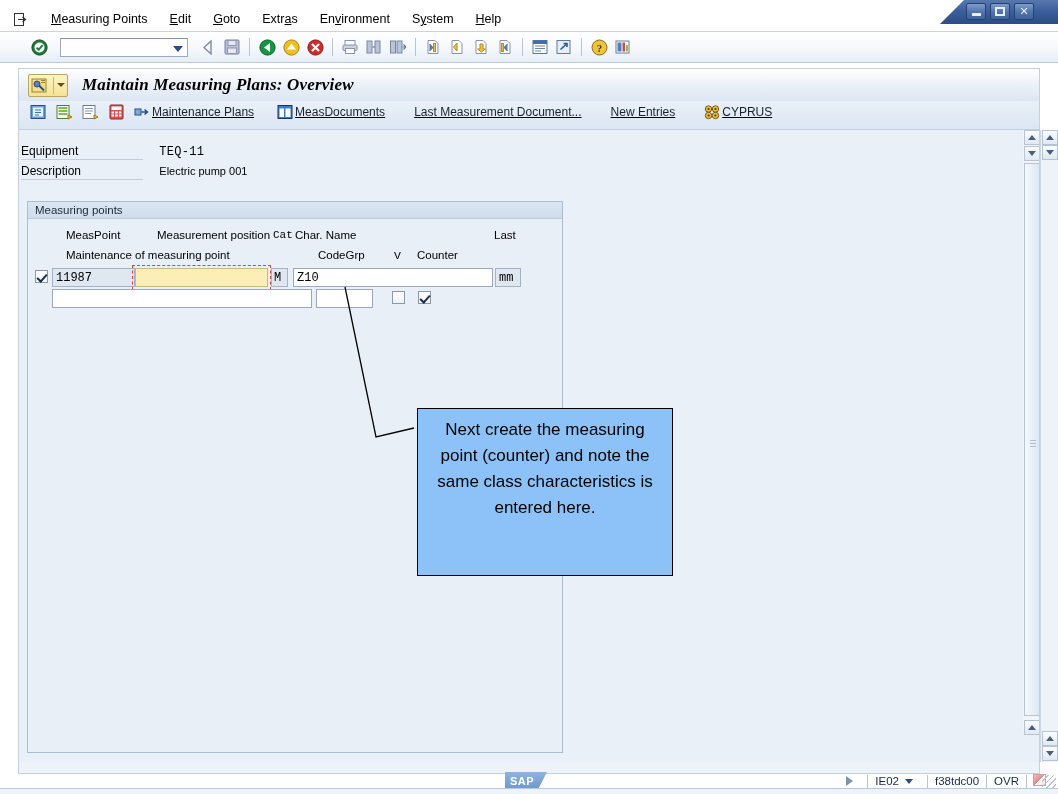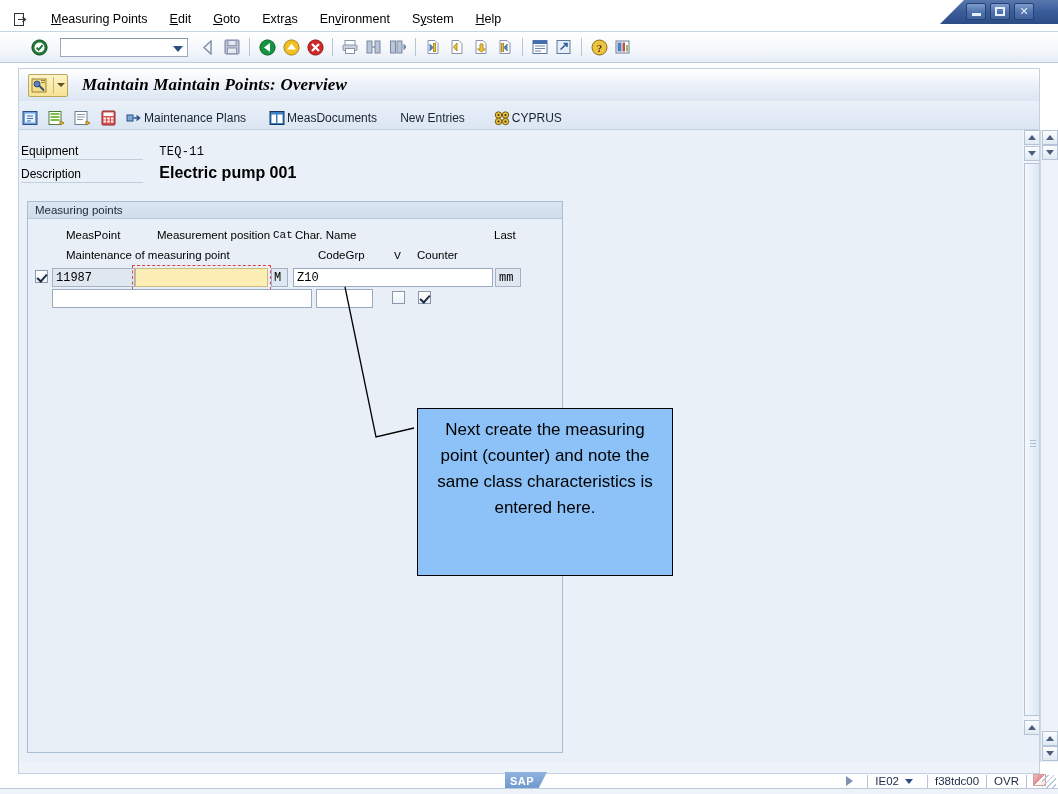--- a/index.html
+++ b/index.html
@@ -120,22 +120,23 @@
     font-style: italic; font-weight: bold;
     font-size: 17px; letter-spacing: .2px;
     color: #000;
   }
 
   
   .app-toolbar {
     position: absolute; left: 18px; top: 101px; width: 1022px; height: 29px;
     background: linear-gradient(to bottom, #e9f0f8 0%, #dbe6f3 100%);
     border: 1px solid #c3d0e0; border-top: none;
-    display: flex; align-items: flex-end;
-    padding-left: 0;
+    display: flex; align-items: flex-start;
+    padding-left: 8px;
+    text-decoration: underline;
   }
   .app-btn {
     display: inline-flex; align-items: center; height: 22px;
     padding: 0 3px; margin-right: 3px;
     font-size: 12px; color: #19232e; white-space: nowrap;
   }
   .app-btn .lbl { margin-left: 1px; }
   .app-btn.text-only { padding: 0 9px; }
 
   
@@ -151,21 +152,21 @@
   .hdr-row { position: absolute; font-size: 12px; }
   .hdr-label {
     display: inline-block; width: 122px;
     border-bottom: 1px solid #c3cedd;
     padding-bottom: 1px;
   }
   .hdr-value-mono {
     font-family: "Liberation Mono", monospace; font-size: 12px;
     letter-spacing: .3px;
   }
-  .hdr-value { font-size: 16px; font-weight: bold; }
+  .hdr-value { font-size: 11px; }
 
   
   .groupbox {
     position: absolute; left: 8px; top: 71px; width: 536px; height: 552px;
     border: 1px solid #a9bdd4;
     background: #e9eff6;
   }
   .groupbox-title {
     height: 17px; line-height: 17px;
     background: linear-gradient(to bottom, #dbe6f2 0%, #cedcec 100%);
@@ -464,21 +465,21 @@
         <rect x="1" y="2" width="14" height="13" fill="#f5df88" stroke="#9a8333"></rect>
         <circle cx="6" cy="7" r="3" fill="#5f7fc0" stroke="#2b4c84"></circle>
         <path d="M8 8.5 l5 5" stroke="#2b4c84" stroke-width="2"></path>
         <path d="M10 3.5 h4 M10 5.5 h4" stroke="#9a8333" stroke-width="1"></path>
       </svg>
       <span class="divider"></span>
       <span style="width:8px;height:8px;display:inline-block;position:relative;">
         <span style="position:absolute;left:0;top:2px;width:0;height:0;border-left:4px solid transparent;border-right:4px solid transparent;border-top:4px solid #5e5120;"></span>
       </span>
     </div>
-    <div class="screen-title">Maintain Maintain Points: Overview</div>
+    <div class="screen-title">Maintain Measuring Plans: Overview</div>
   </div>
 
   <div class="app-toolbar">
     <span class="app-btn">
       <svg width="17" height="16" viewBox="0 0 17 16">
         <rect x="1" y="1.5" width="14" height="13" fill="#6fa3dd" stroke="#2b4c84"></rect>
         <rect x="3" y="3.5" width="10" height="9" fill="#eaf2fb"></rect>
         <path d="M5 6 h6 M5 8.5 h6 M5 11 h4" stroke="#3b6fb0" stroke-width="1.2"></path>
       </svg>
     </span>
@@ -517,20 +518,23 @@
       </svg>
       <span class="lbl">Maintenance Plans</span>
     </span>
     <span class="app-btn" style="margin-left:14px;">
       <svg width="17" height="16" viewBox="0 0 17 16">
         <rect x="1" y="1.5" width="14" height="13" fill="#3b7fc4" stroke="#17375e"></rect>
         <rect x="2.5" y="4.5" width="4.5" height="8.5" fill="#ffffff"></rect>
         <rect x="8.5" y="4.5" width="5" height="8.5" fill="#ffffff"></rect>
       </svg>
       <span class="lbl">MeasDocuments</span>
+    </span>
+    <span class="app-btn text-only" style="margin-left:14px;">
+      <span>Last Measurement Document...</span>
     </span>
     <span class="app-btn text-only" style="margin-left:8px;">
       <span>New Entries</span>
     </span>
     <span class="app-btn" style="margin-left:14px;">
       <svg width="17" height="16" viewBox="0 0 17 16">
         <circle cx="4.5" cy="5" r="3.2" fill="#f0c33c" stroke="#6e5a14"></circle>
         <circle cx="11.5" cy="5" r="3.2" fill="#f0c33c" stroke="#6e5a14"></circle>
         <circle cx="4.5" cy="11.5" r="3.2" fill="#f0c33c" stroke="#6e5a14"></circle>
         <circle cx="11.5" cy="11.5" r="3.2" fill="#f0c33c" stroke="#6e5a14"></circle>

